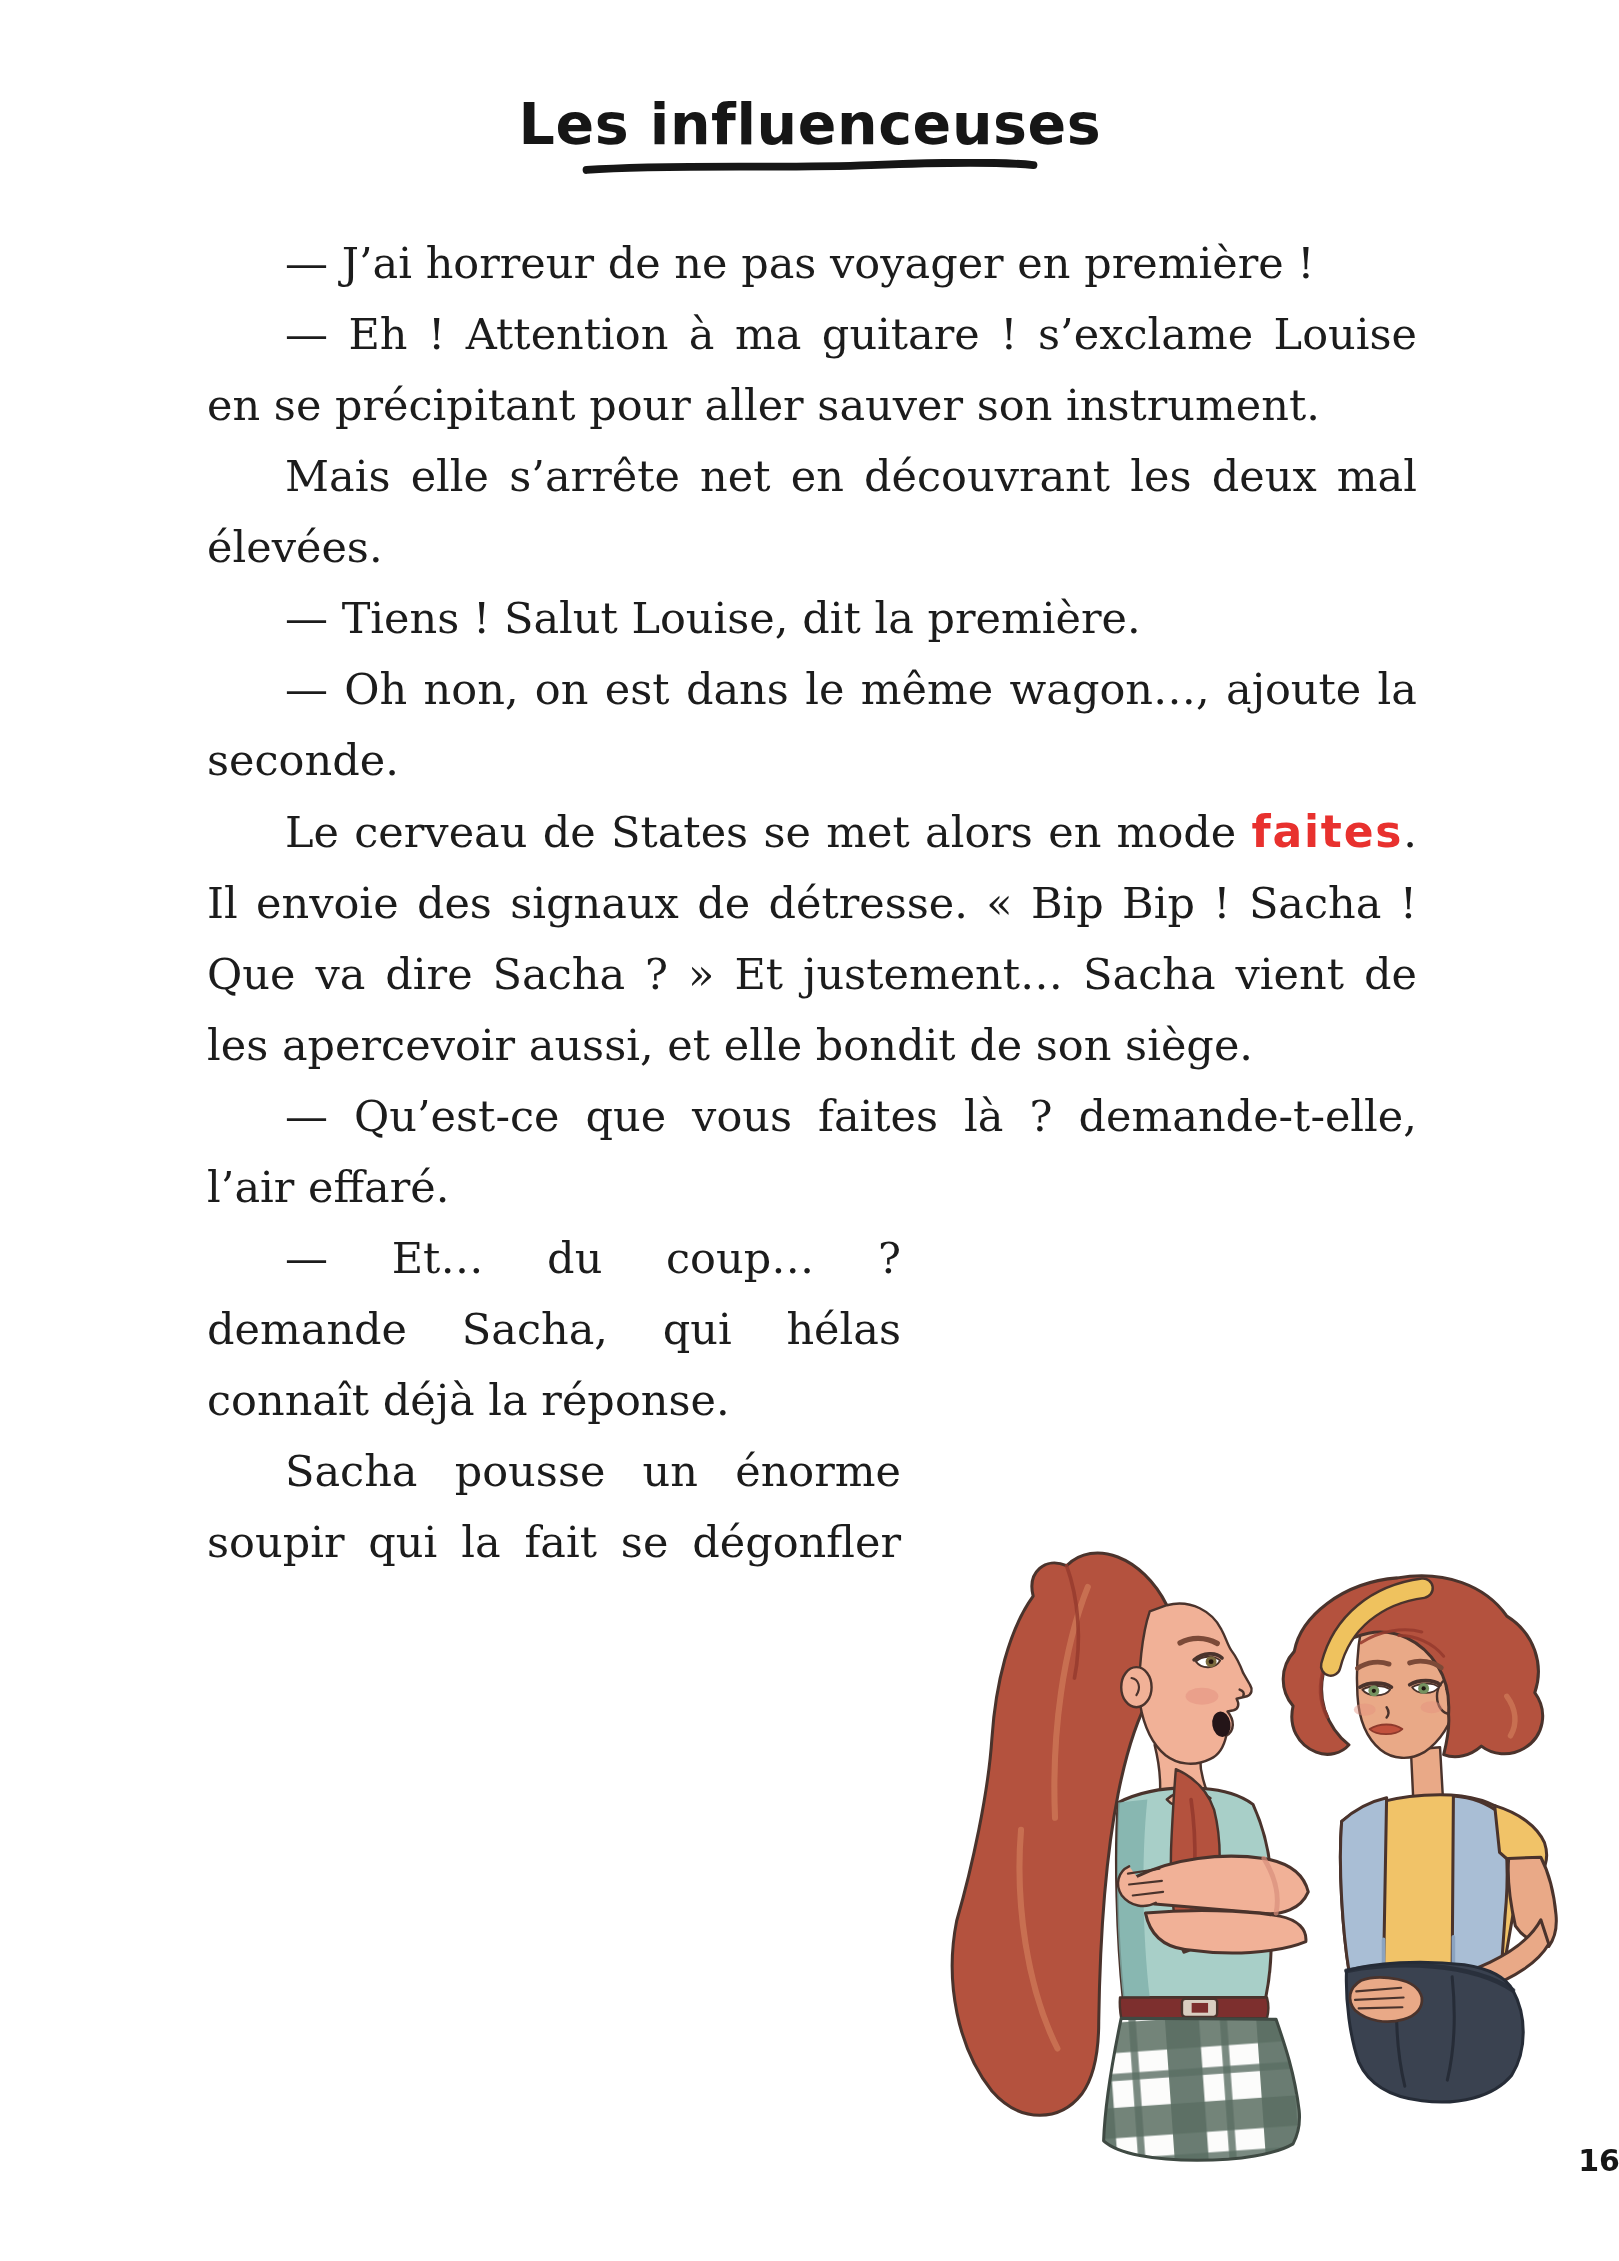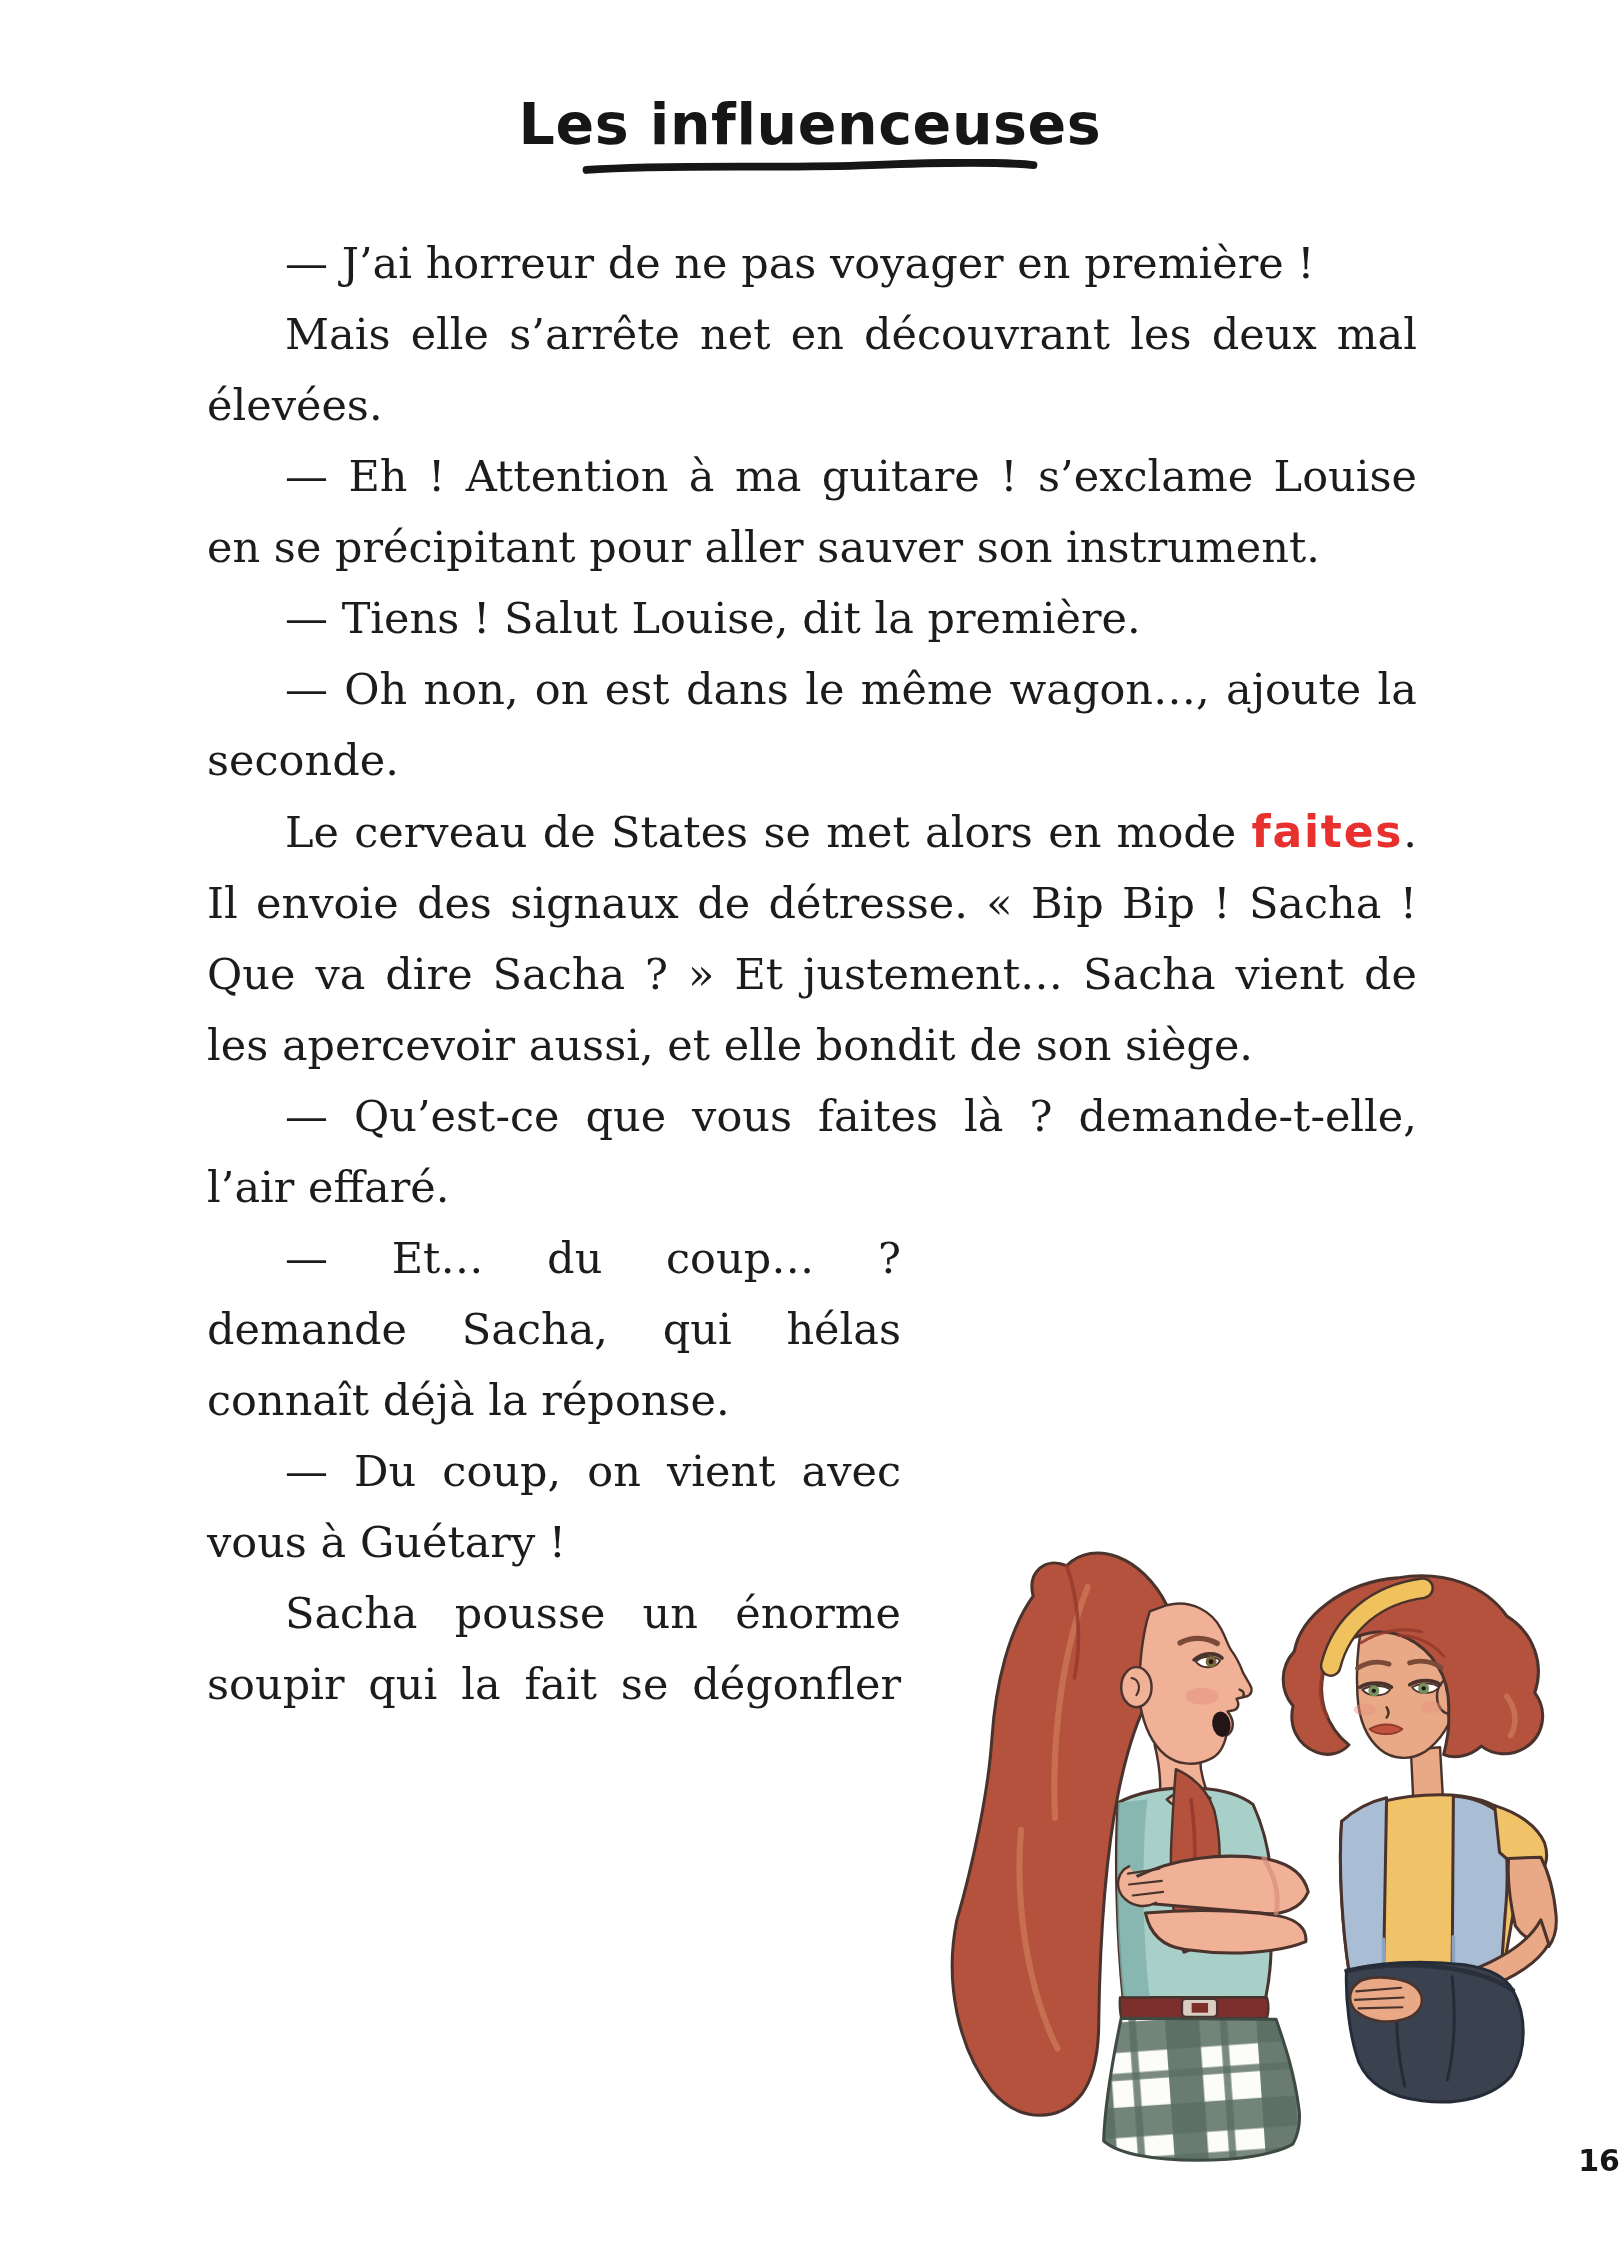--- a/index.html
+++ b/index.html
@@ -52,29 +52,28 @@
 
   <header class="chapter-header">
     <h1 class="chapter-title">Les influenceuses</h1>
   </header>
   <svg class="title-underline" width="462" height="17" viewBox="0 0 760 28">
     <path d="M12,18 C150,8 330,16 480,10 C580,6 690,4 748,10" fill="none" stroke="#161616" stroke-width="13" stroke-linecap="round"></path>
   </svg>
 
   <main class="body-text">
     <p class="para">—&nbsp;J’ai horreur de ne pas voyager en première&nbsp;!</p>
+    <p class="para">—&nbsp;Eh&nbsp;! Attention à ma guitare&nbsp;! s’exclame Louise en se précipitant pour aller sauver son instrument.</p>
     <p class="para">Mais elle s’arrête net en découvrant les deux mal élevées.</p>
-    <p class="para">—&nbsp;Eh&nbsp;! Attention à ma guitare&nbsp;! s’exclame Louise en se précipitant pour aller sauver son instrument.</p>
     <p class="para">—&nbsp;Tiens&nbsp;! Salut Louise, dit la première.</p>
     <p class="para">—&nbsp;Oh non, on est dans le même wagon…, ajoute la seconde.</p>
     <p class="para"><span>Le cerveau de States se met alors en mode </span><span class="accent-word">faites</span><span>. Il envoie des signaux de détresse. «&nbsp;Bip Bip&nbsp;! Sacha&nbsp;! Que va dire Sacha&nbsp;?&nbsp;» Et justement… Sacha vient de les apercevoir aussi, et elle bondit de son siège.</span></p>
     <p class="para">—&nbsp;Qu’est-ce que vous faites là&nbsp;? demande-t-elle, l’air effaré.</p>
     <div class="illustration-spacer"></div>
     <p class="para">—&nbsp;Et… du coup…&nbsp;? demande Sacha, qui hélas connaît déjà la réponse.</p>
-    <p class="para">—&nbsp;Du coup, on vient avec vous à Guétary&nbsp;!</p>
     <p class="para cutoff">Sacha pousse un énorme soupir qui la fait se dégonfler</p>
   </main>
 
   <svg class="illustration" viewBox="0 0 1100 1070" role="img" aria-label="Deux adolescentes rousses face à face : à gauche une fille de profil aux bras croisés (débardeur vert d’eau, ceinture bordeaux, jupe à carreaux), à droite une fille au carré roux avec serre-tête jaune, tee-shirt jaune, veste bleu clair et jupe bleu marine, la main sur la hanche.">
     <defs>
       <pattern id="plaid" width="150" height="140" patternUnits="userSpaceOnUse" patternTransform="rotate(-4)">
         <rect width="150" height="140" style="fill:var(--c-plaid_base)"></rect>
         <rect x="18" width="56" height="140" style="fill:var(--c-plaid_green)" fill-opacity="0.9"></rect>
         <rect y="16" width="150" height="50" style="fill:var(--c-plaid_green)" fill-opacity="0.85"></rect>
         <rect x="108" width="12" height="140" style="fill:var(--c-plaid_green)" fill-opacity="0.8"></rect>

